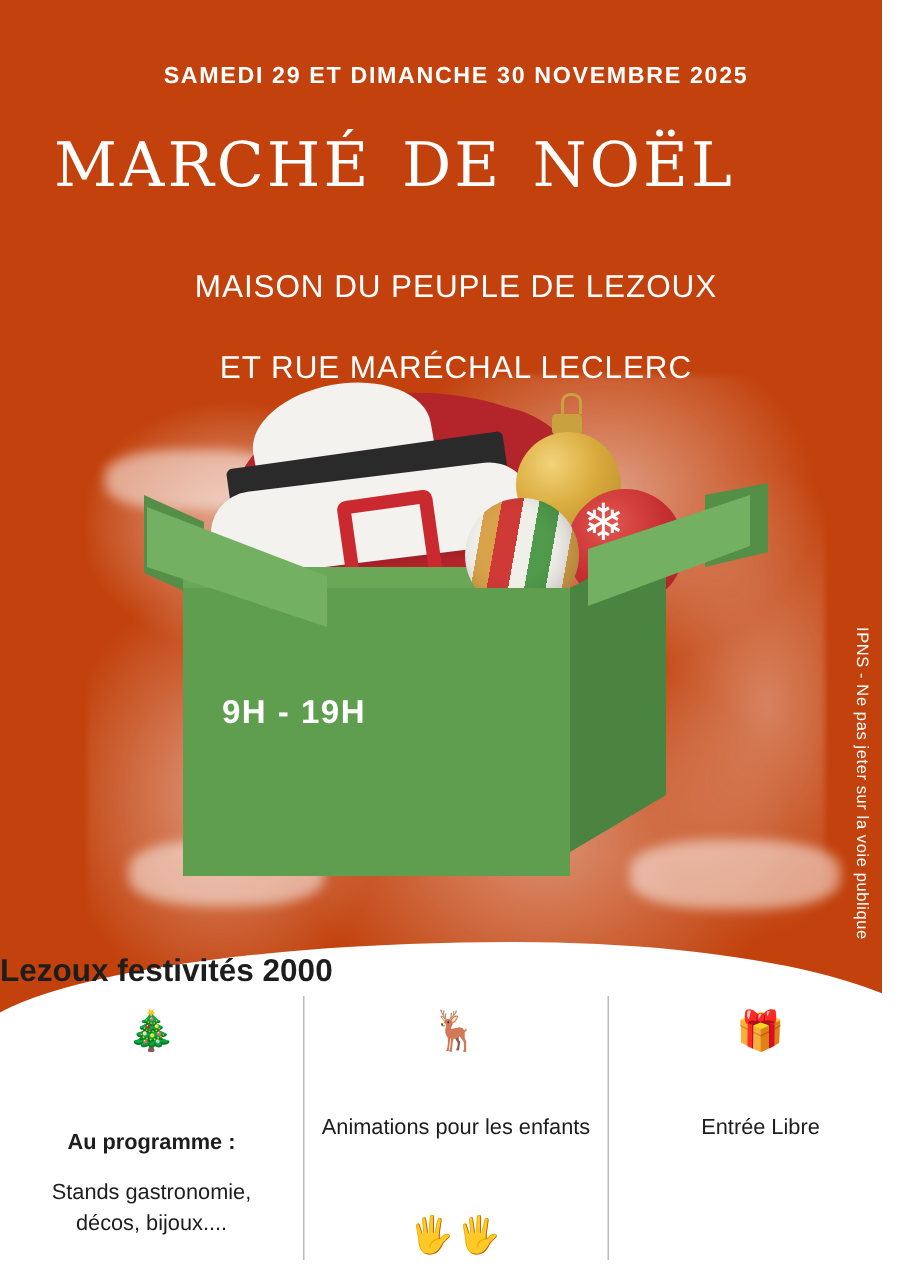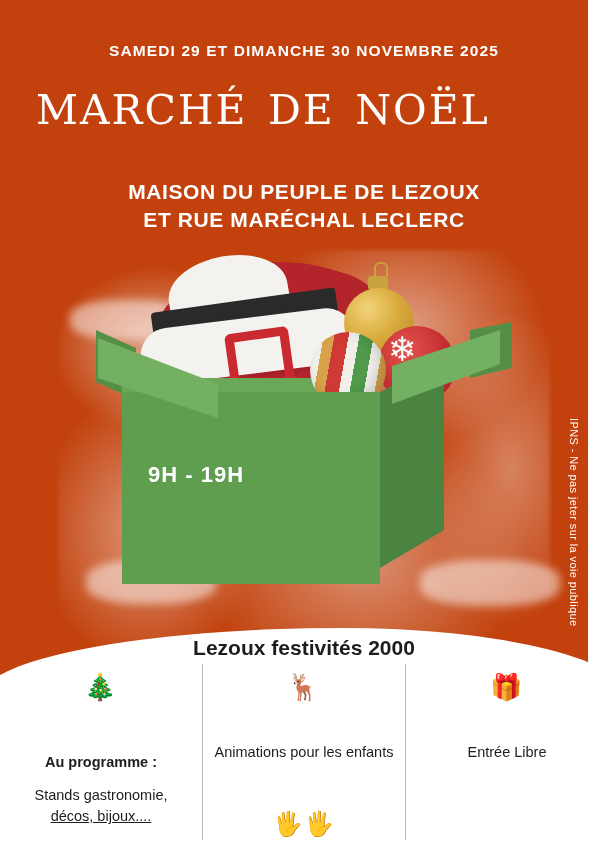--- a/index.html
+++ b/index.html
@@ -52,25 +52,25 @@
   }
 
   .venue {
     position: absolute;
     top: 178px;
     left: 0;
     width: 608px;
     text-align: center;
     color: #ffffff;
     font-size: 21px;
-    font-weight: bold;
+    font-weight: normal;
     letter-spacing: 0.6px;
     line-height: 1.35;
   }
-  .venue .l2 { display: block; }
+  .venue .l2 { display: block; margin-top: 26px; }
 
   
   .brush {
     position: absolute;
     left: 58px;
     top: 250px;
     width: 492px;
     height: 400px;
     background:
       radial-gradient(ellipse 150px 120px at 20% 25%, rgba(255,255,255,.55) 0%, rgba(255,255,255,0) 70%),
@@ -330,21 +330,20 @@
     height: 230px;
     background: #ffffff;
     border-radius: 56% 44% 0 0 / 70px 70px 0 0;
   }
 
   .org-name {
     position: absolute;
     left: 0;
     bottom: 198px;
     width: 608px;
-    text-align: center;
     color: #1d1d1d;
     font-size: 21px;
     font-weight: bold;
   }
 
   .columns {
     position: absolute;
     left: 0;
     bottom: 18px;
     width: 608px;
@@ -434,21 +433,21 @@
   <div class="snow"></div>
 
   <div class="org-name">Lezoux festivités 2000</div>
 
   <div class="columns">
 
     <div class="col col-1">
       <div class="col-icon">🎄</div>
       <div class="col-text bold">Au programme :</div>
       <div class="col-text" style="margin-top:12px;text-align:center;">Stands gastronomie,</div>
-      <div class="col-text" style="margin-top:0;text-decoration:underline;">décos, bijoux....</div>
+      <div class="col-text" style="margin-top:0;">décos, bijoux....</div>
     </div>
 
     <div class="col">
       <div class="col-icon">🦌</div>
       <div class="col-text">Animations pour les enfants</div>
       <div class="hands">🖐️🖐️</div>
     </div>
 
     <div class="col">
       <div class="col-icon">🎁</div>

